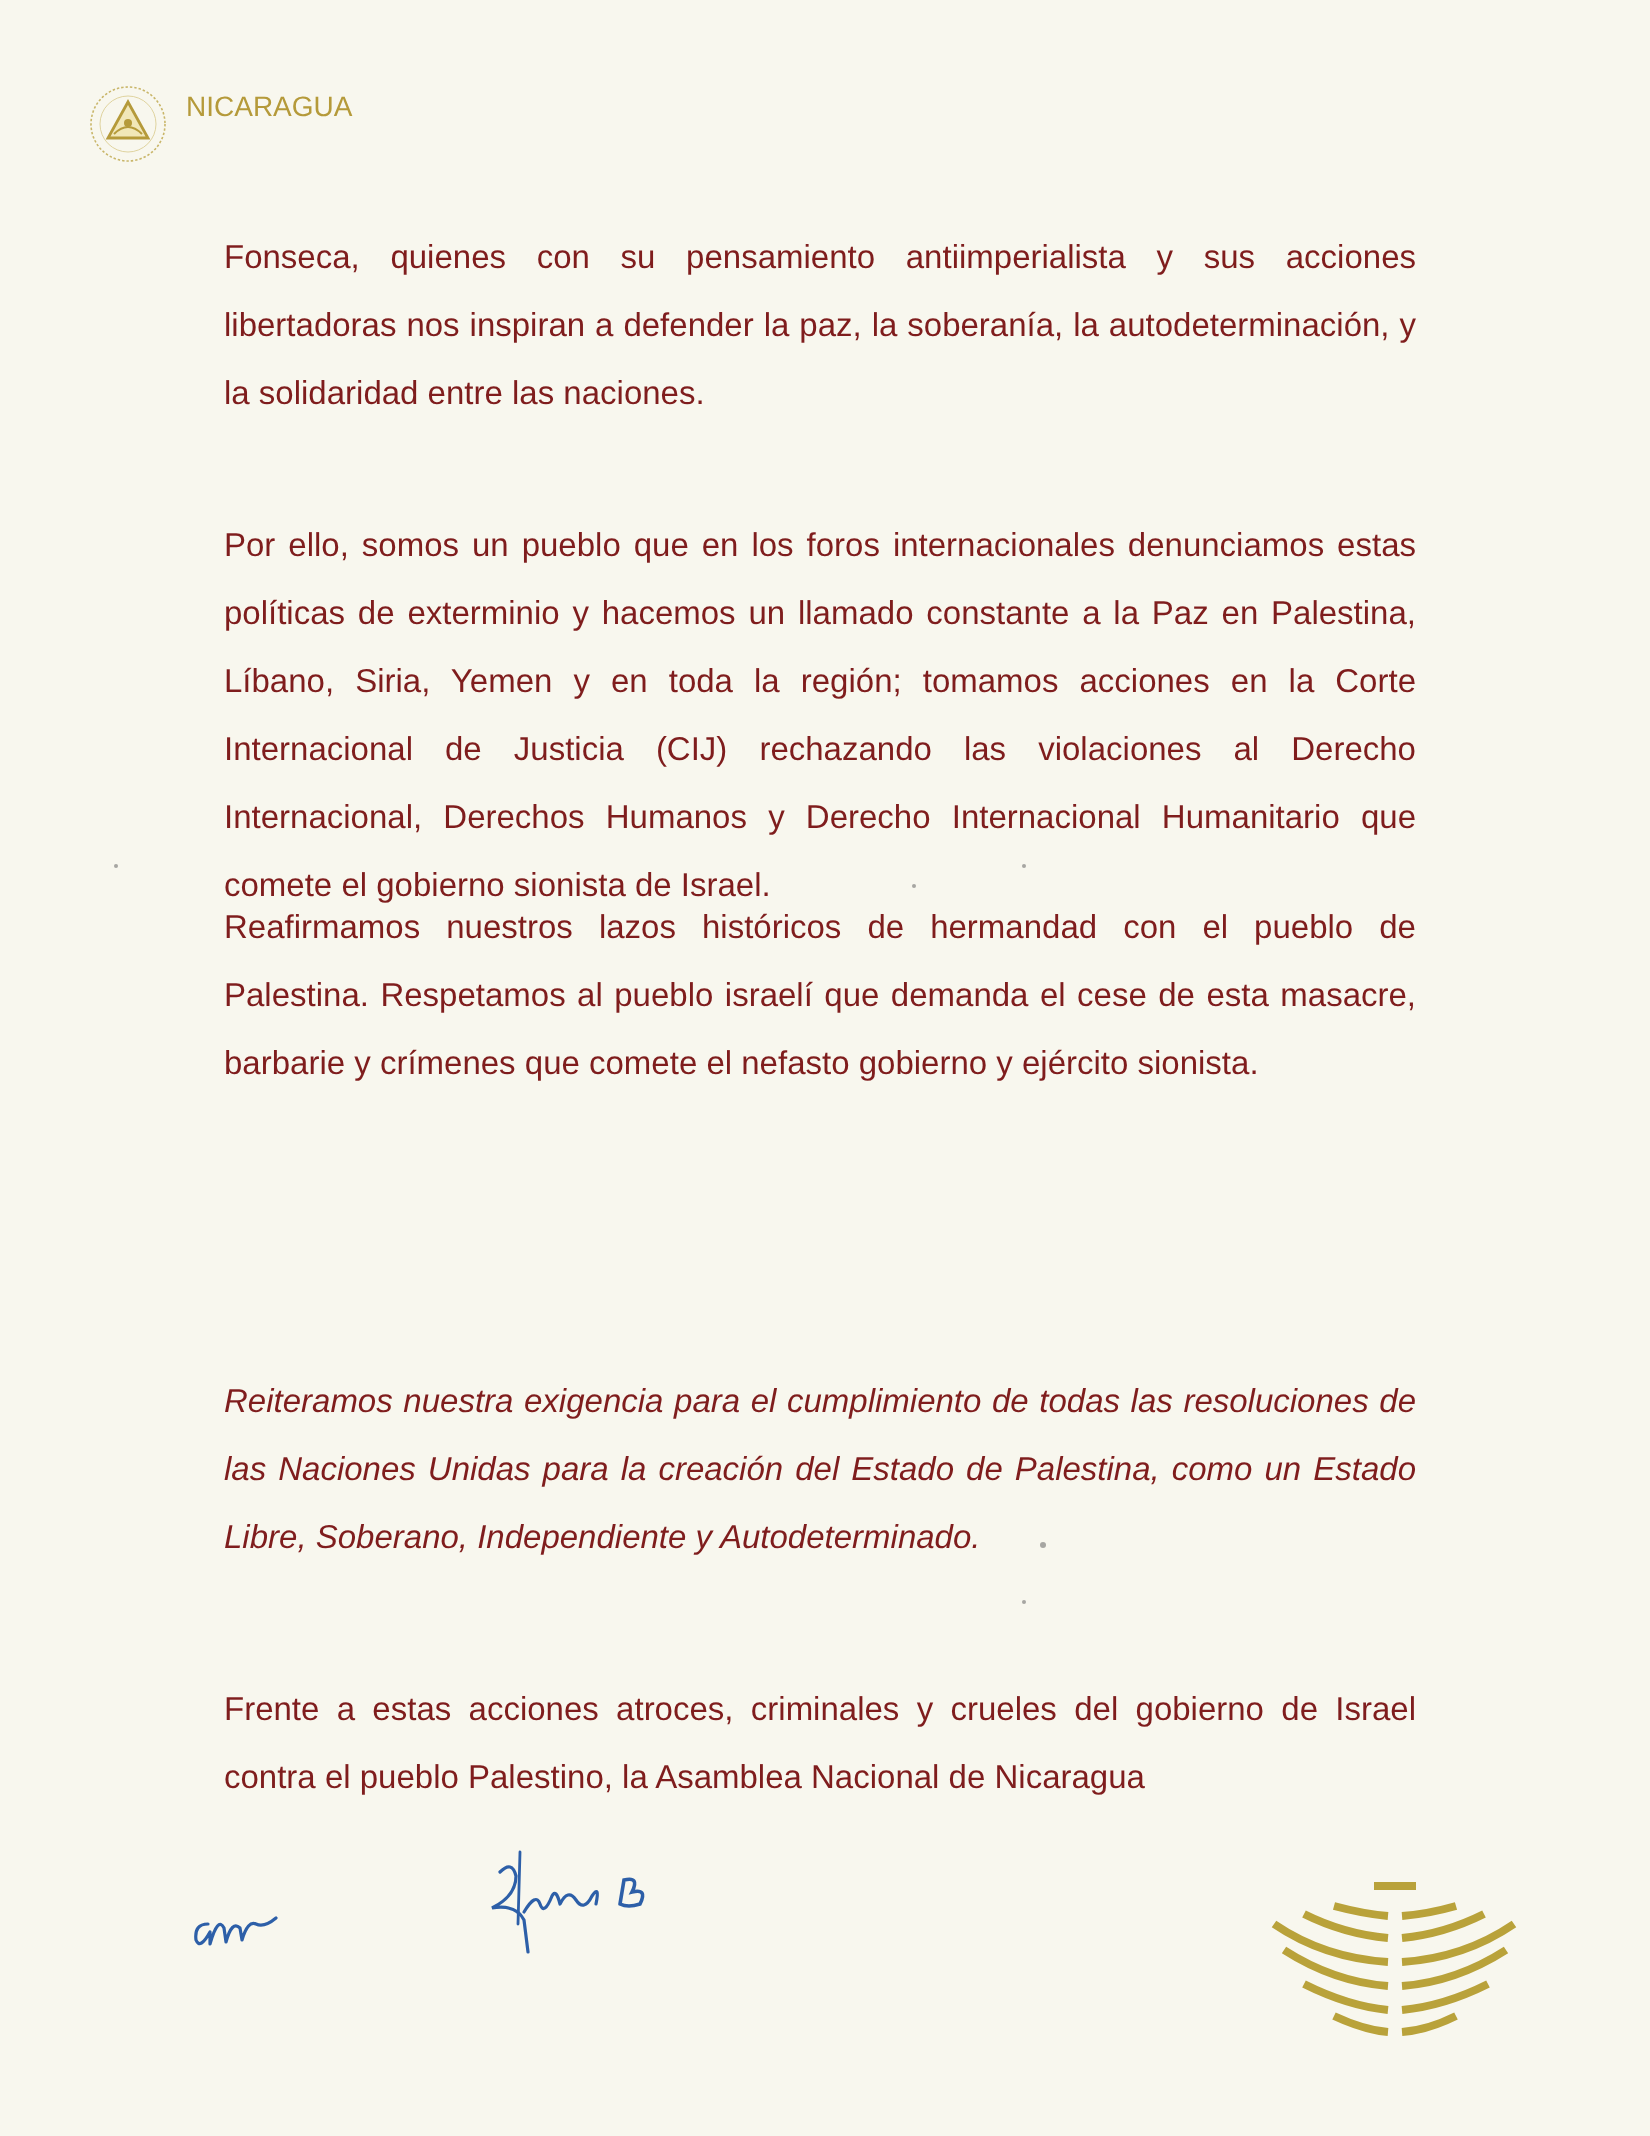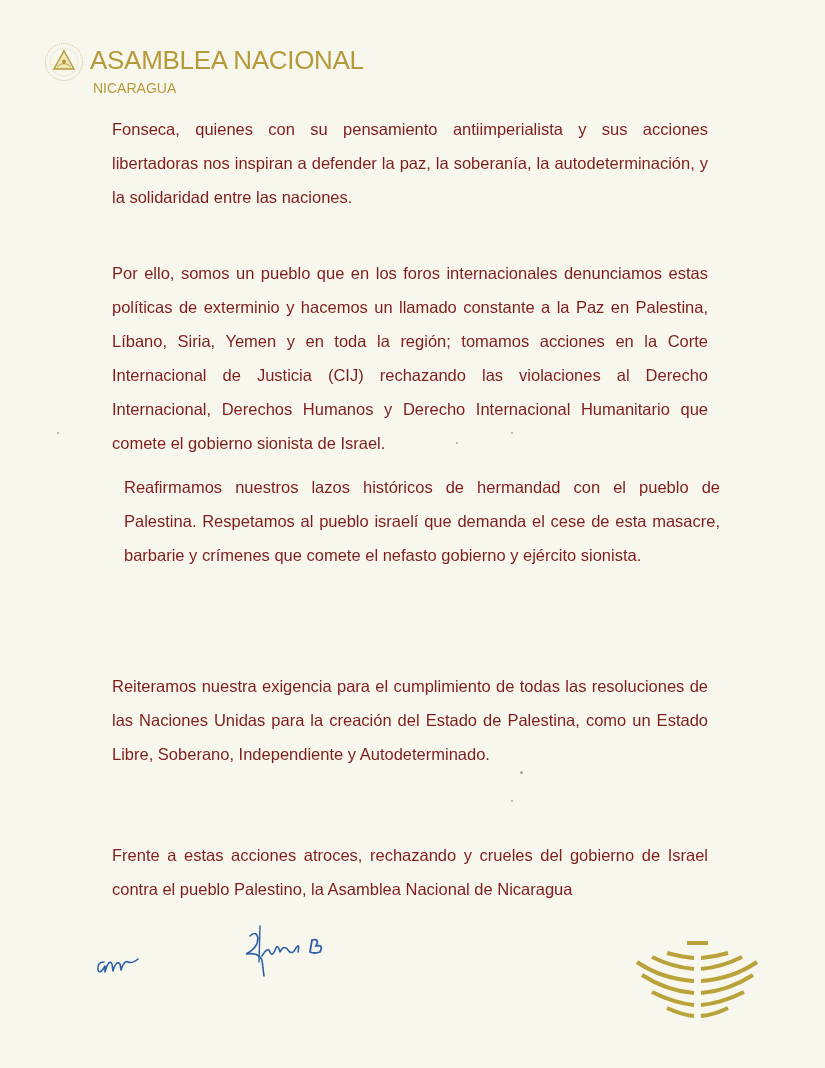--- a/index.html
+++ b/index.html
@@ -23,60 +23,59 @@
     font-size: 14px; line-height: 18px; margin-top: 4px; margin-left: 3px;
   }
   .body-text {
     position: absolute; left: 112px; width: 596px;
     color: #7f1d1d; font-size: 16.5px; line-height: 34px;
     text-align: justify; text-align-last: left;
   }
   .body-text p { margin: 0; }
   .p1 { top: 112px; }
   .p2 { top: 216px; margin-top: 40px; }
-  .p3 { top: 470px; margin-left: 12px; }
-  .p4 { top: 669px; }
+  .p3 { top: 447px; }
+  .p4 { top: 684px; font-style: italic; }
   .p5 { top: 838px; }
   .sig1 { position: absolute; left: 94px; top: 940px; }
   .sig2 { position: absolute; left: 238px; top: 922px; }
   .emblem { position: absolute; left: 622px; top: 935px; }
   .speck { position: absolute; width: 3px; height: 3px; border-radius: 50%; background: #555; opacity: .5; }
 </style>
 </head>
 <body>
 
 <header class="letterhead">
   <svg class="seal" viewBox="0 0 40 40">
     <circle cx="20" cy="20" r="18.5" fill="none" stroke="#c9b66a" stroke-width="0.8" stroke-dasharray="1.2 1"></circle>
     <circle cx="20" cy="20" r="14" fill="none" stroke="#d8c98a" stroke-width="0.4"></circle>
     <polygon points="20,9 30,27 10,27" fill="#f1e7b8" stroke="#b59a3a" stroke-width="1.4"></polygon>
     <path d="M13 25 Q20 18 27 25" fill="none" stroke="#b59a3a" stroke-width="1"></path>
     <circle cx="20" cy="19.5" r="2" fill="#b59a3a"></circle>
   </svg>
   <div class="lh-text">
-    <div class="lh-title" style="color:#b59a3a">ASAMBLEA NACIONAL</div>
     <div class="lh-sub" style="color:#b59a3a">NICARAGUA</div>
   </div>
 </header>
 
 <main>
   <div class="body-text p1">
       <p>Fonseca, quienes con su pensamiento antiimperialista y sus acciones libertadoras nos inspiran a defender la paz, la soberanía, la autodeterminación, y la solidaridad entre las naciones.</p>
     </div>
   <div class="body-text p2">
       <p>Por ello, somos un pueblo que en los foros internacionales denunciamos estas políticas de exterminio y hacemos un llamado constante a la Paz en Palestina, Líbano, Siria, Yemen y en toda la región; tomamos acciones en la Corte Internacional de Justicia (CIJ) rechazando las violaciones al Derecho Internacional, Derechos Humanos y Derecho Internacional Humanitario que comete el gobierno sionista de Israel.</p>
     </div>
   <div class="body-text p3">
       <p>Reafirmamos nuestros lazos históricos de hermandad con el pueblo de Palestina. Respetamos al pueblo israelí que demanda el cese de esta masacre, barbarie y crímenes que comete el nefasto gobierno y ejército sionista.</p>
     </div>
   <div class="body-text p4">
       <p>Reiteramos nuestra exigencia para el cumplimiento de todas las resoluciones de las Naciones Unidas para la creación del Estado de Palestina, como un Estado Libre, Soberano, Independiente y Autodeterminado.</p>
     </div>
   <div class="body-text p5">
-      <p>Frente a estas acciones atroces, rechazando y crueles del gobierno de Israel contra el pueblo Palestino, la Asamblea Nacional de Nicaragua</p>
+      <p>Frente a estas acciones atroces, criminales y crueles del gobierno de Israel contra el pueblo Palestino, la Asamblea Nacional de Nicaragua</p>
     </div>
 </main>
 
 <span class="speck" style="left:57px;top:432px;width:2px;height:2px"></span>
 <span class="speck" style="left:511px;top:432px;width:2px;height:2px"></span>
 <span class="speck" style="left:456px;top:442px;width:2px;height:2px"></span>
 <span class="speck" style="left:520px;top:771px"></span>
 <span class="speck" style="left:511px;top:800px;width:2px;height:2px"></span>
 
 <footer>

